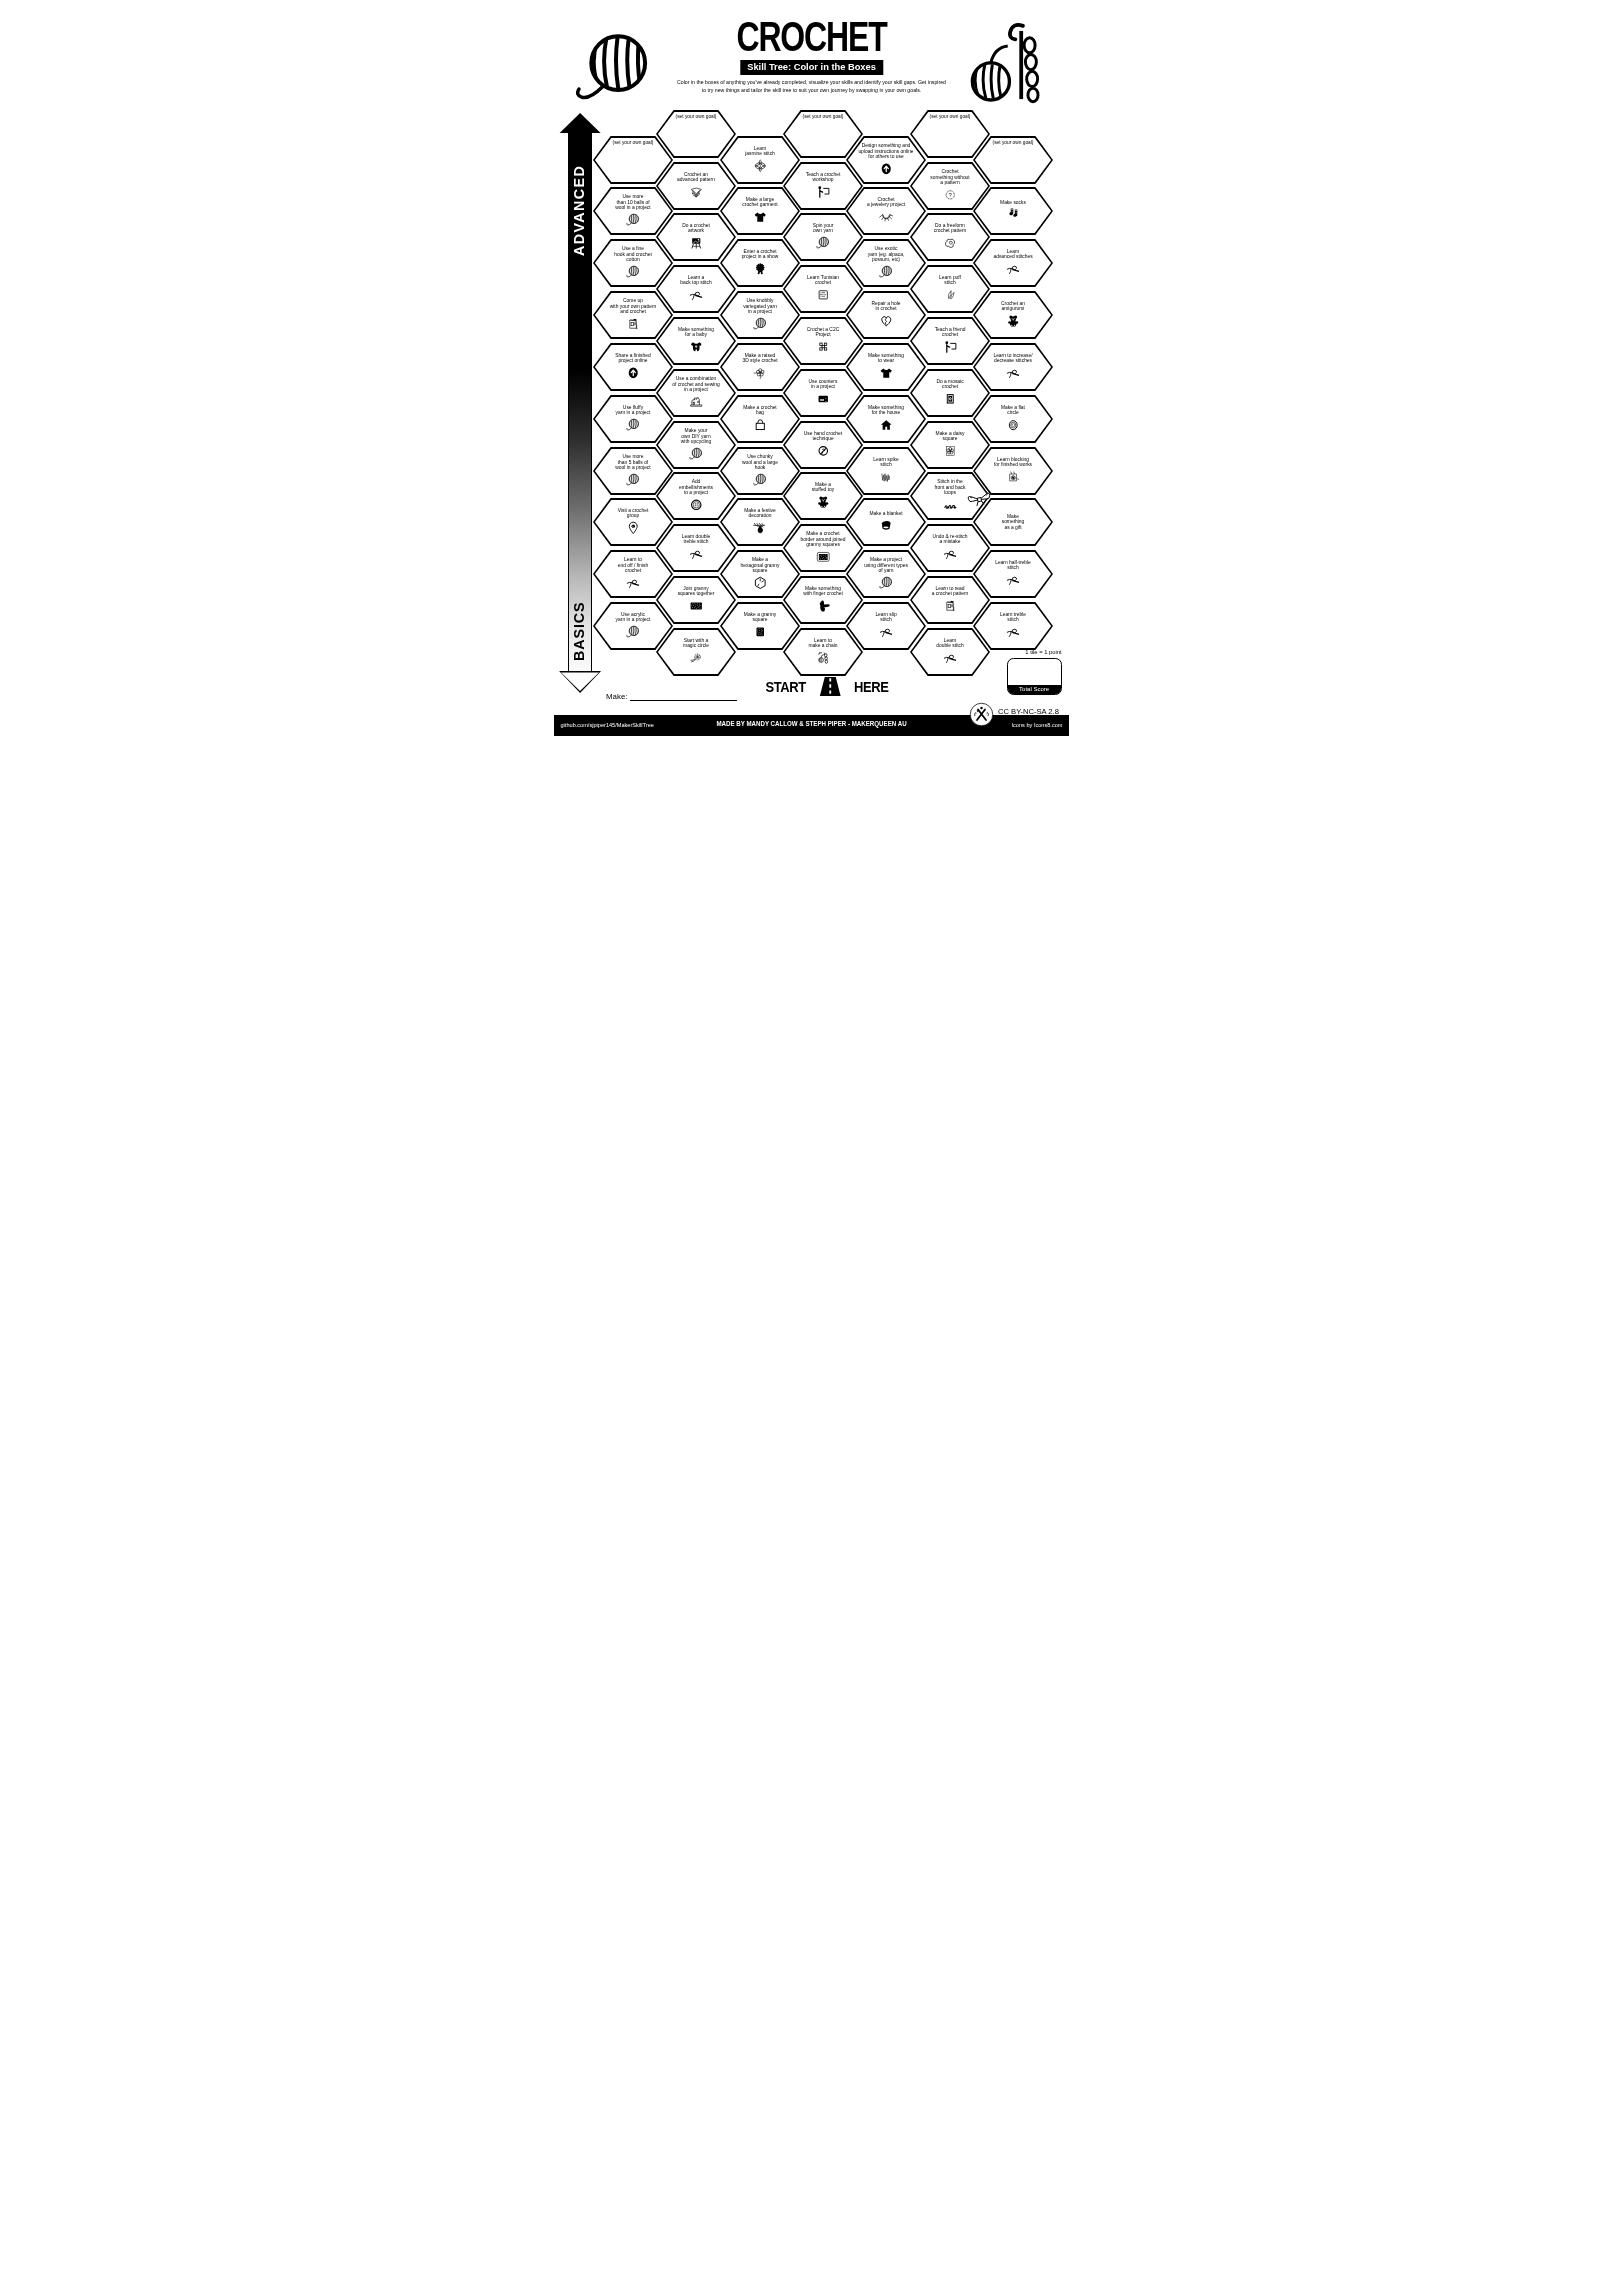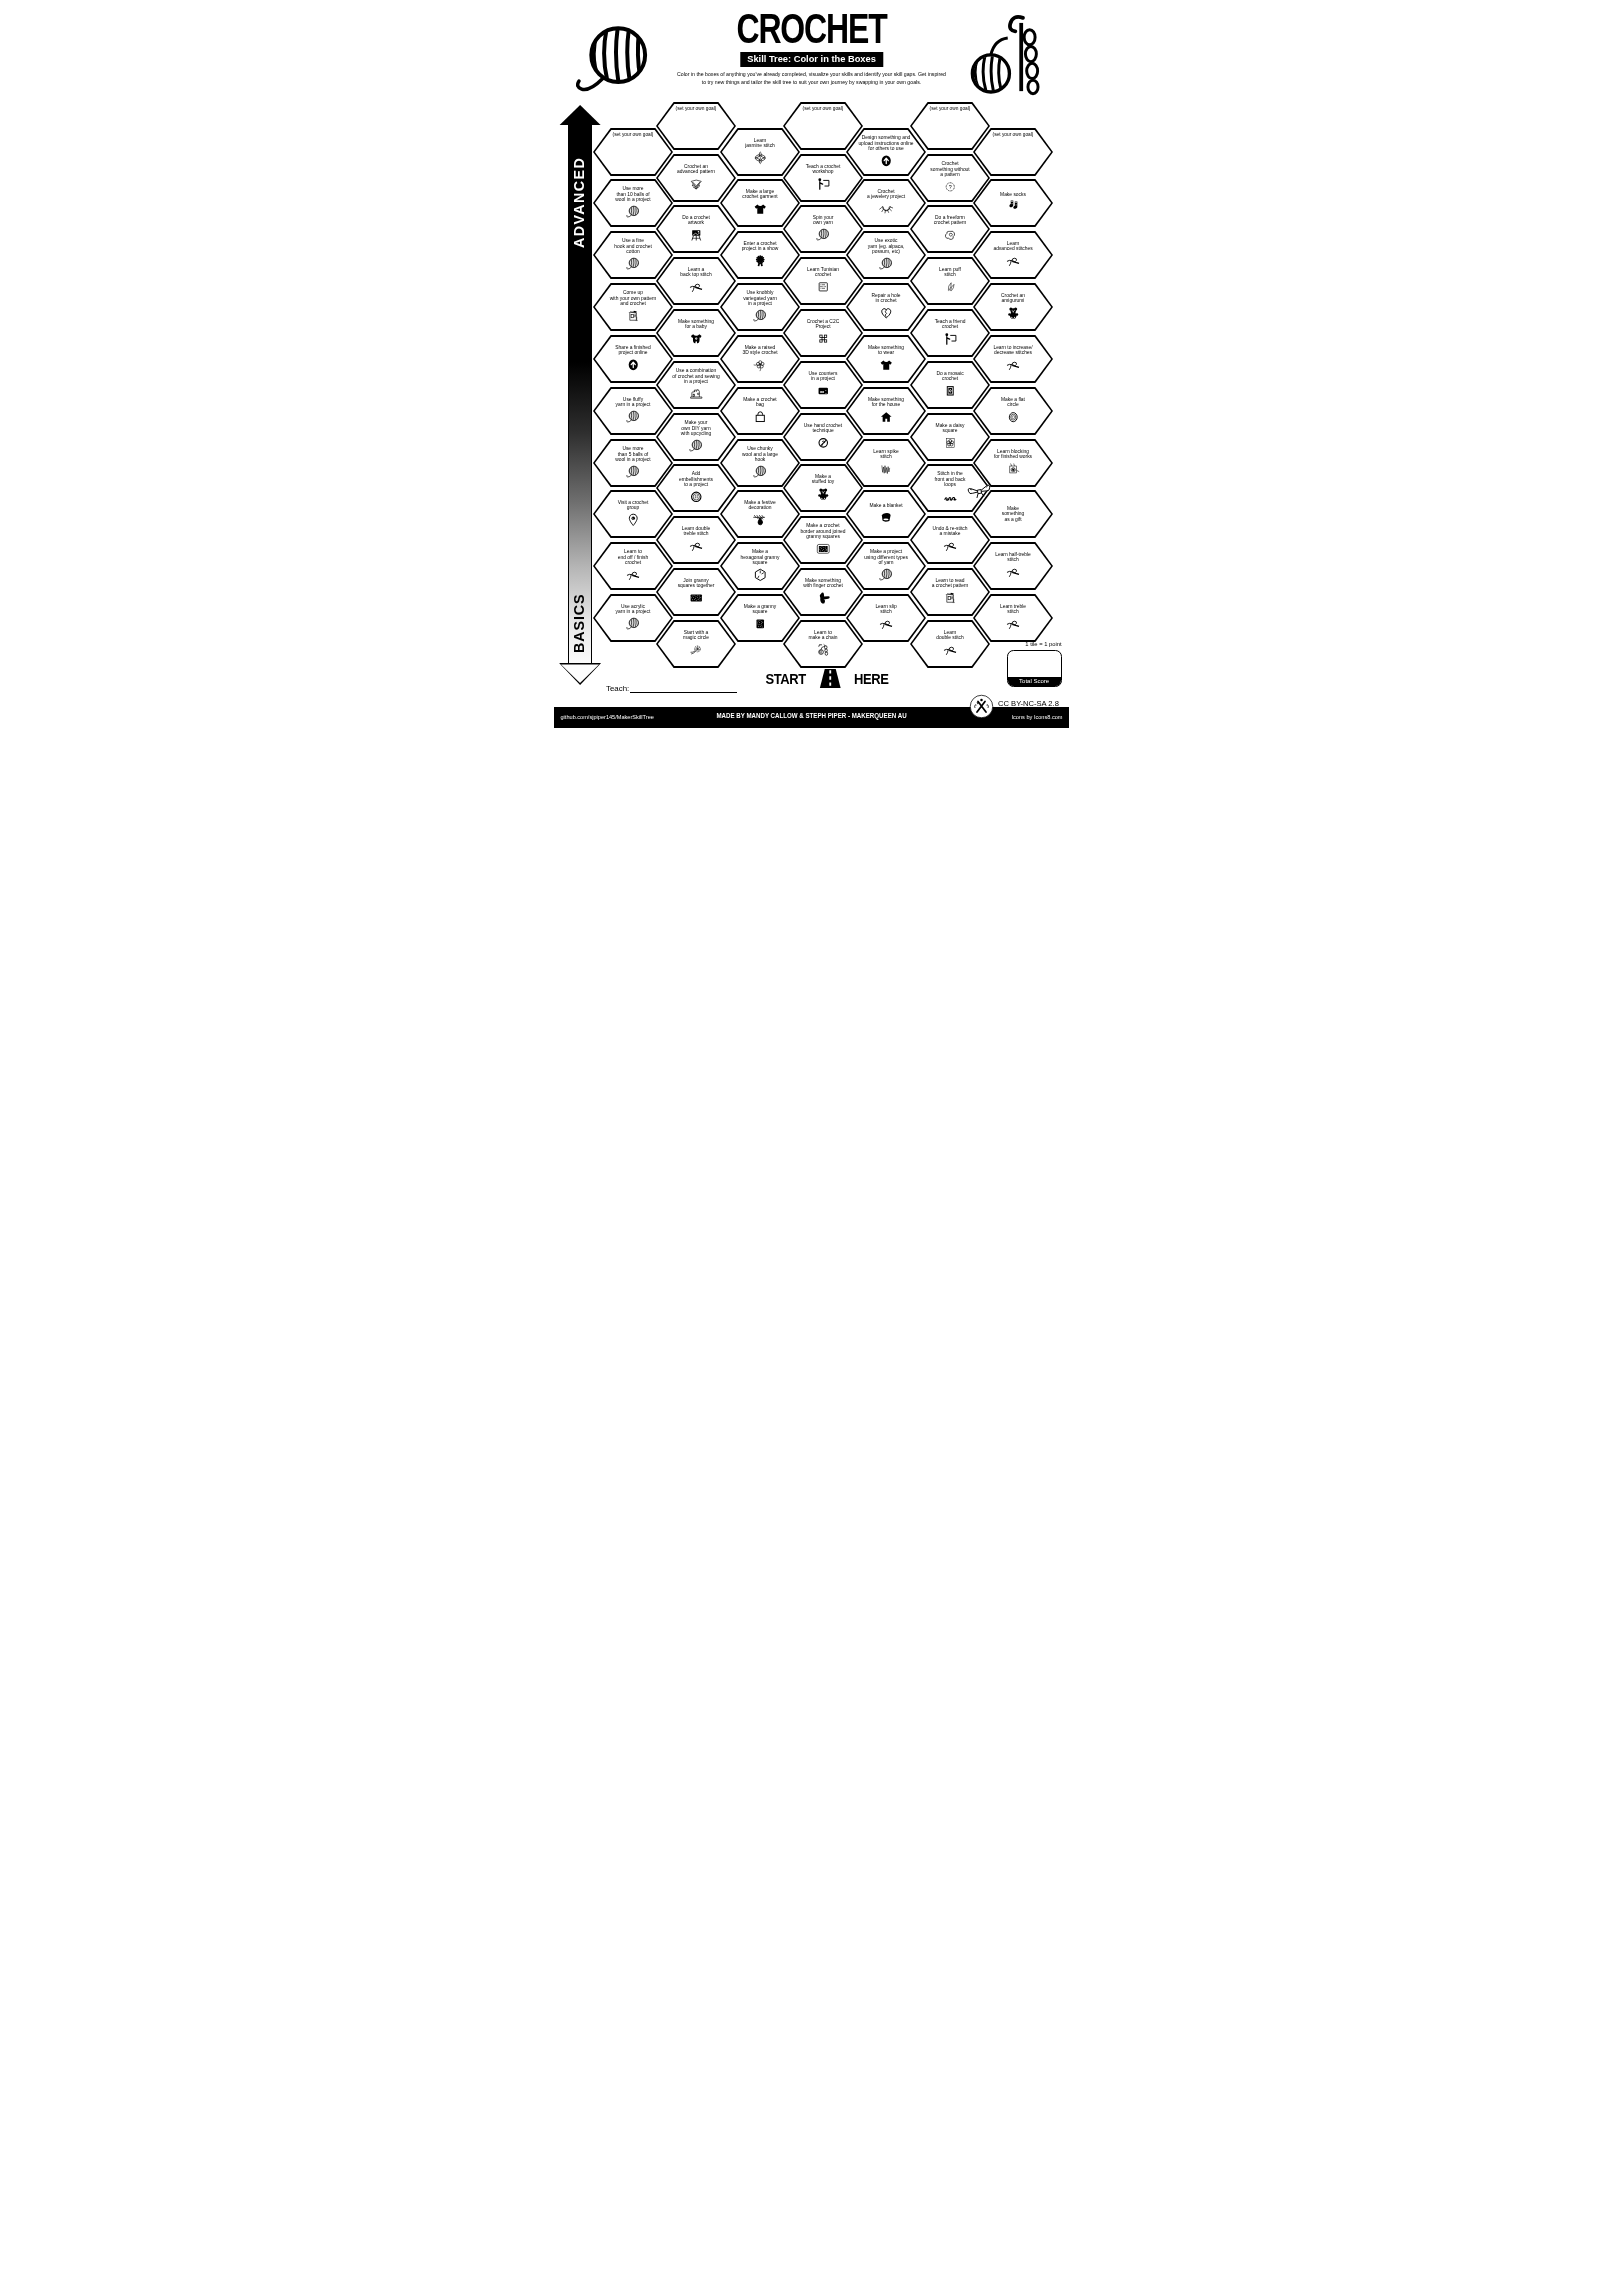--- a/index.html
+++ b/index.html
@@ -1,17 +1,17 @@
 <!DOCTYPE html>
 <html style="font-size:7.4px"><head>
 <meta charset="utf-8">
 <style>
   html,body{margin:0;padding:0;background:#fff;}
   body{font-family:"Liberation Sans",sans-serif;color:#000;}
-  #poster{position:relative;width:515px;height:728px;background:#fff;overflow:hidden;margin:0 auto;}
+  #poster{position:relative;width:515px;height:728px;background:#fff;overflow:hidden;margin:8px auto;}
 
   
   .title{position:absolute;left:0;right:0;top:8.3px;text-align:center;font-size:39px;font-weight:bold;
          letter-spacing:-1.4px;transform:scale(.82,1.08);transform-origin:50% 0;line-height:.95;}
   .subtitle-box{position:absolute;left:50%;top:52px;transform:translateX(-50%);background:#000;color:#fff;
          padding:1.9px 7.4px 2.8px;font-size:9.3px;font-weight:bold;white-space:nowrap;}
   .descr{position:absolute;left:50%;top:71px;transform:translateX(-50%);width:305px;text-align:center;
          font-size:5.2px;line-height:1.45;white-space:pre-line;}
   .illus{position:absolute;}
   #yarn-illus{left:22px;top:22px;width:80px;height:75px;}
@@ -1412,21 +1412,21 @@
         <circle cx="50" cy="50" r="45" fill="#fff" stroke="#000" stroke-width="3"></circle>
         <path d="M32 72 L64 30 M36 30 L68 72" stroke="#000" stroke-width="7" stroke-linecap="round"></path>
         <path d="M30 34 l10 -2 -4 10 z" fill="#000"></path>
         <circle cx="50" cy="24" r="5" fill="#000"></circle>
         <path d="M24 56 q-4 -8 2 -14 M76 56 q4 -8 -2 -14" stroke="#000" stroke-width="3" fill="none"></path>
         <circle cx="28" cy="44" r="2" fill="#000"></circle>
         <circle cx="72" cy="44" r="2" fill="#000"></circle>
       </svg></div>
   <div id="cc-text">CC BY-NC-SA 2.8</div>
 
-  <div id="name-label">Teach:</div>
+  <div id="name-label">Make:</div>
   <div id="name-line"></div>
 
   <div id="footer-bar">
     <span id="footer-left">github.com/sjpiper145/MakerSkillTree</span>
     <span id="footer-center">MADE BY MANDY CALLOW &amp; STEPH PIPER  -  MAKERQUEEN AU</span>
     <span id="footer-right">Icons by Icons8.com</span>
   </div>
 </div>
 
 

